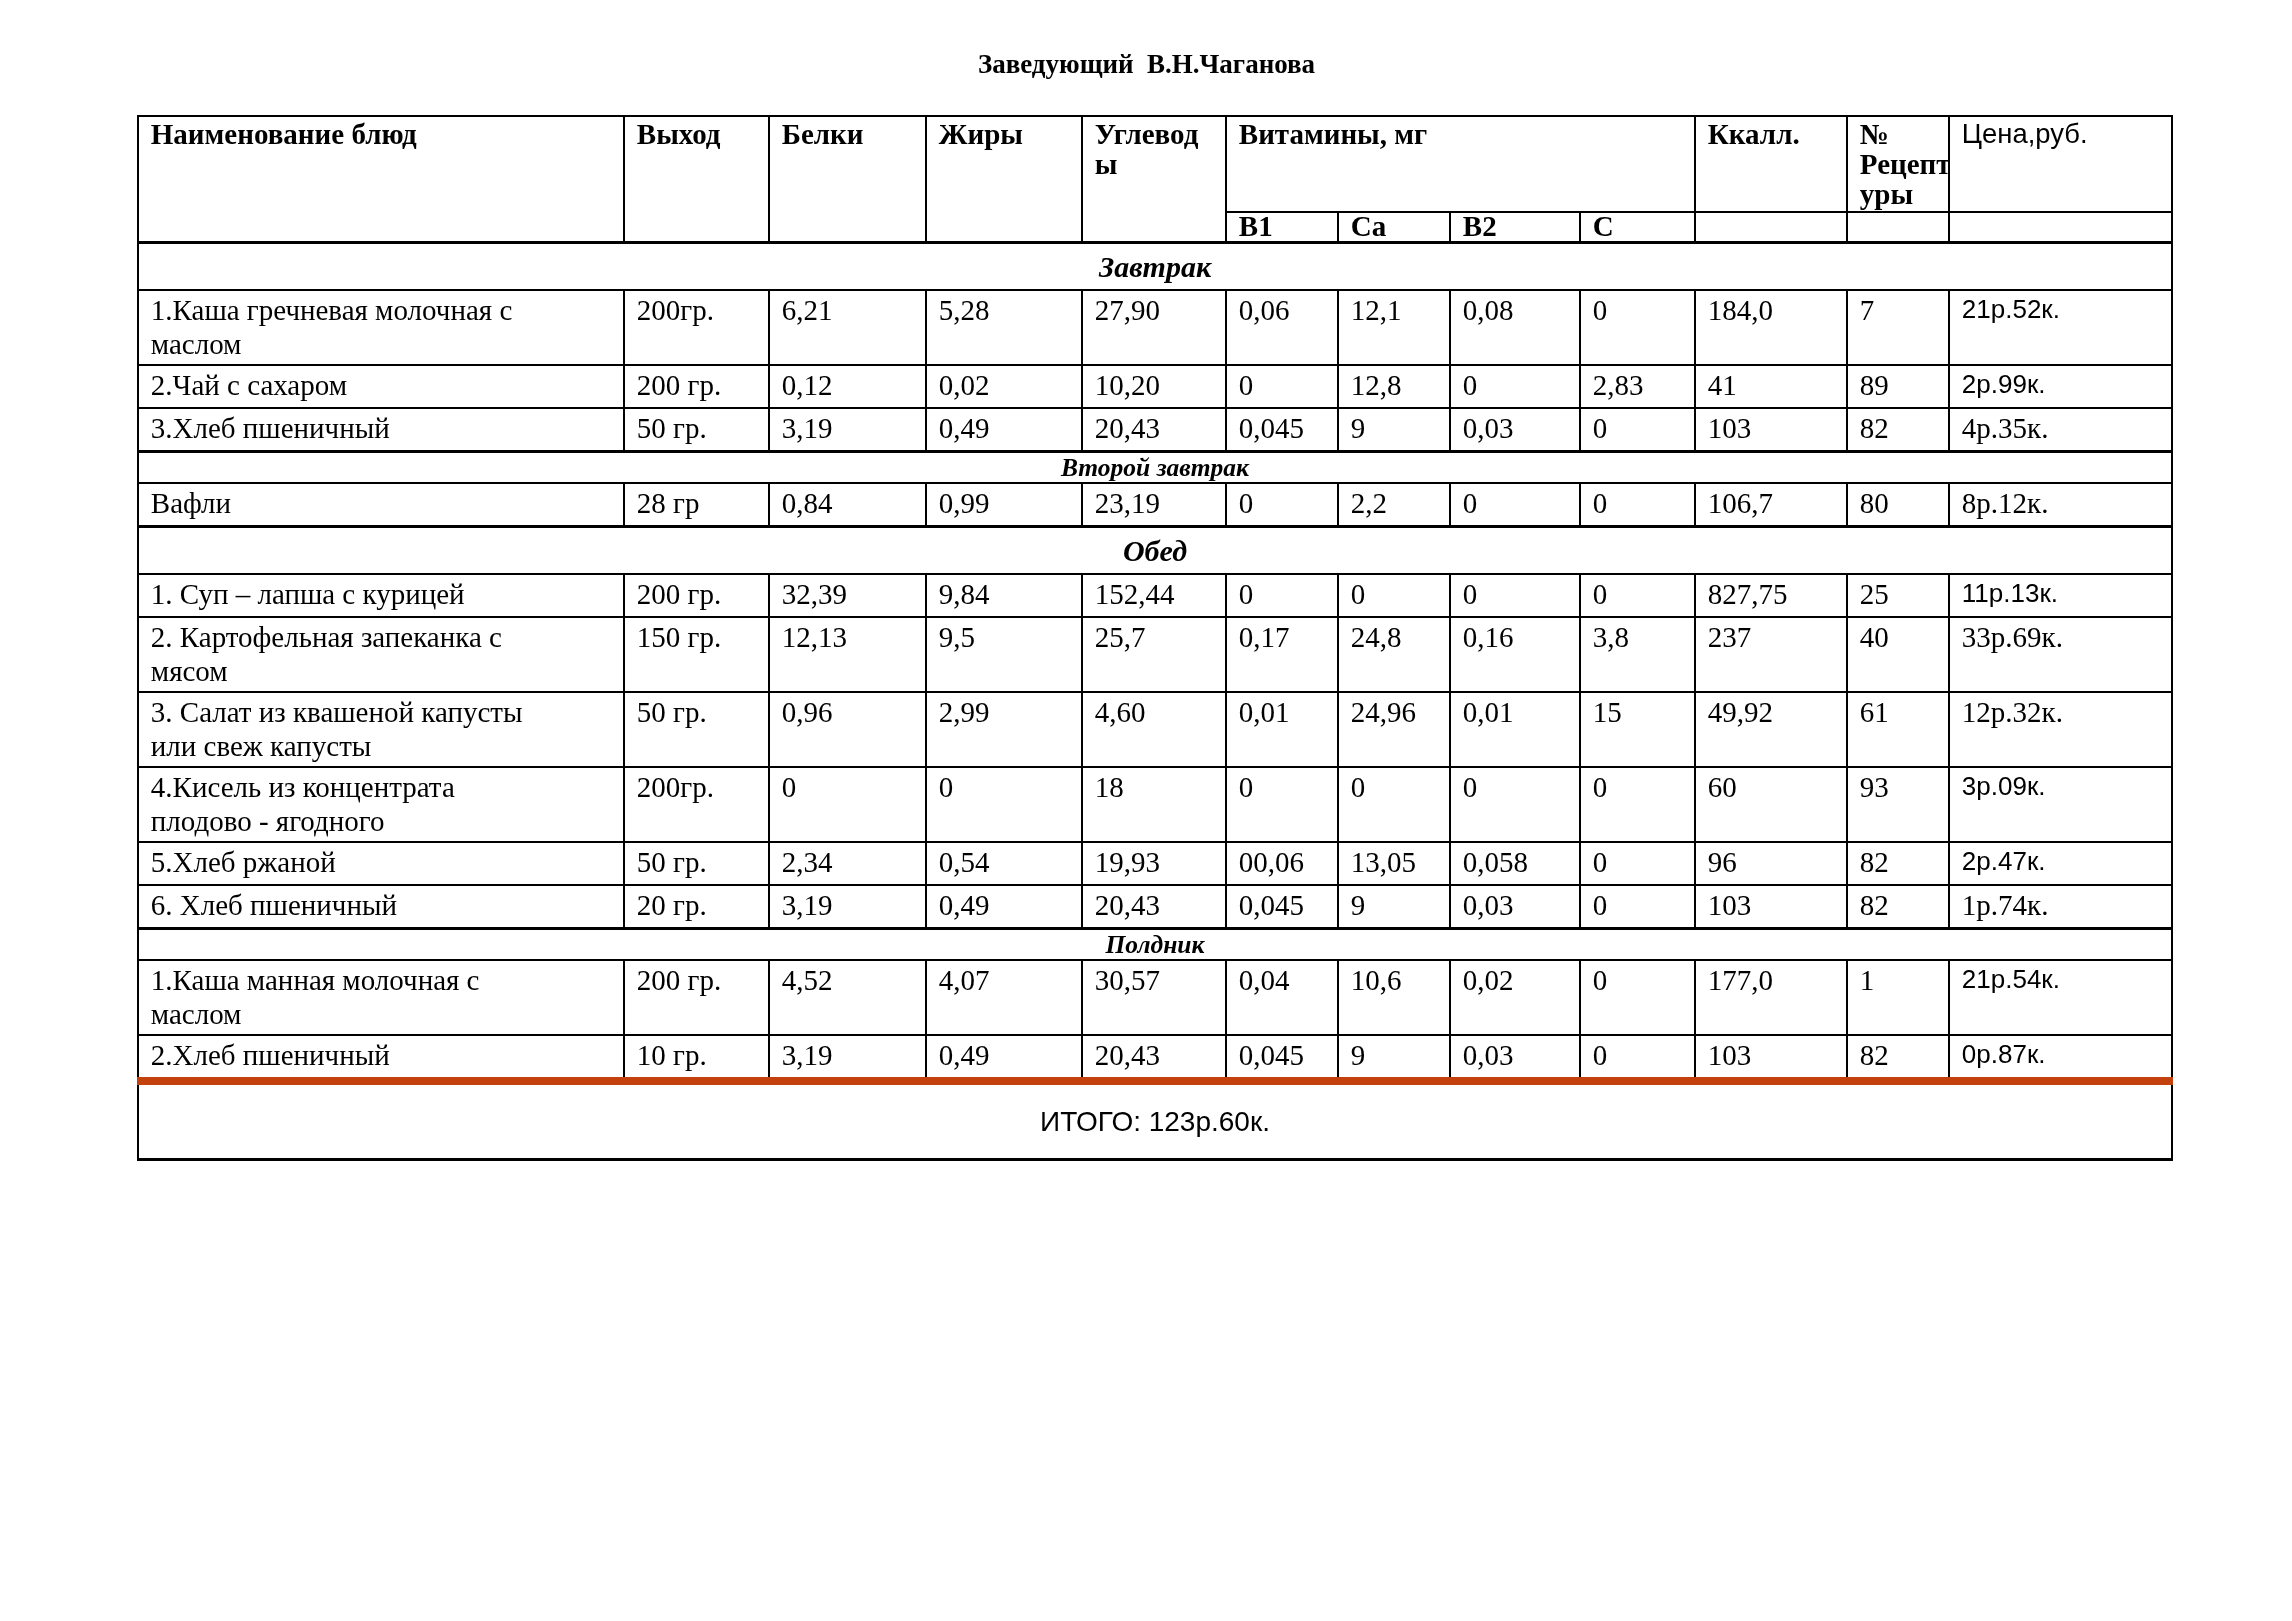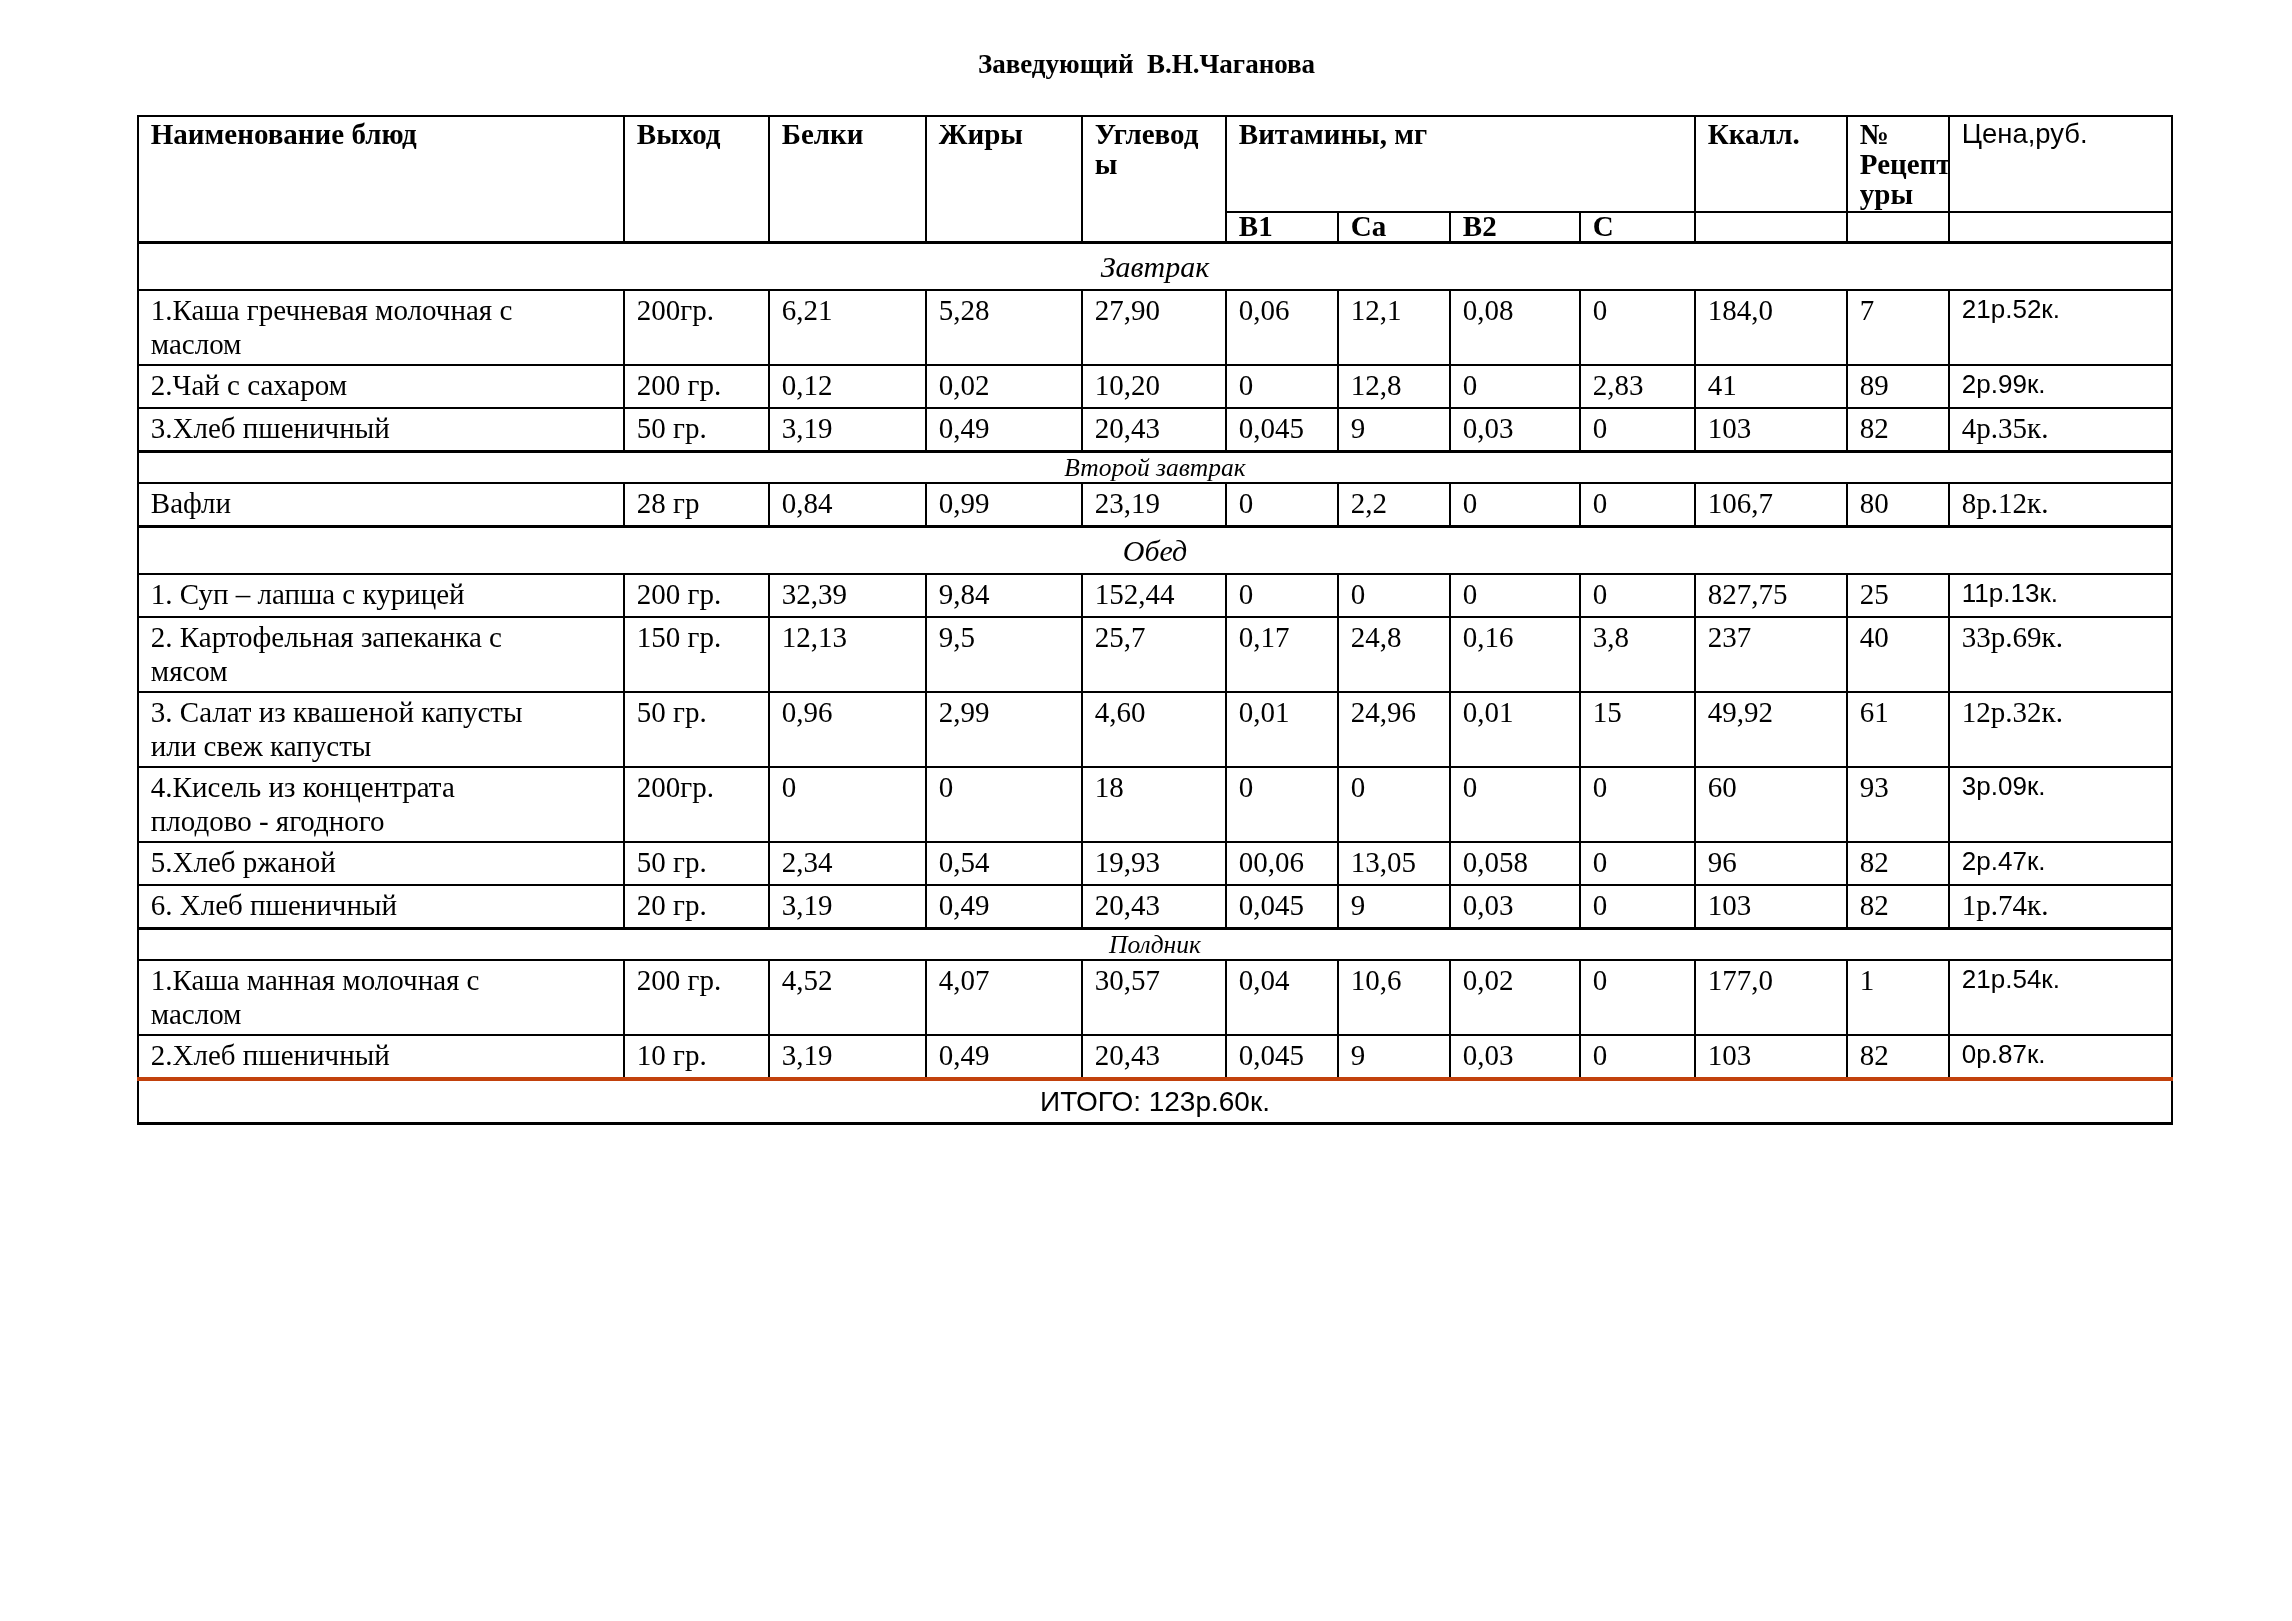--- a/index.html
+++ b/index.html
@@ -26,31 +26,31 @@
     overflow:hidden;
   }
   thead th{font-weight:bold;line-height:30px;}
   tr.hrow1 th{height:86px;}
   tr.hrow2 th{height:23.5px;line-height:23.5px;}
   tr.hrow2 th.thick, tr.hrow1 th.thick{border-bottom:3.9px solid #000;}
   .pre{white-space:pre-line;}
   .sans{font-family:"Liberation Sans","DejaVu Sans",sans-serif;font-size:26px;line-height:32px;}
   th.sans-h{font-family:"Liberation Sans","DejaVu Sans",sans-serif;font-weight:normal;font-size:27.4px;}
   td.section{
-    text-align:center;font-weight:normal;font-style:italic;
+    text-align:center;font-weight:bold;font-style:italic;
     font-size:30px;line-height:45px;padding:0;height:45px;
     border-top:3.9px solid #000;border-bottom:2.9px solid #000;
   }
   td.section.small{font-size:25.5px;line-height:29px;height:29px;}
   tr.r1 td{height:37px;}
   tr.r2 td{height:69px;}
   td.total{
-    text-align:center;padding:0;height:41px;line-height:41px;
+    text-align:center;padding:16px;height:41px;line-height:41px;
     font-family:"Liberation Sans","DejaVu Sans",sans-serif;font-size:28px;
-    border-top:4px solid #c2410c;border-bottom:3.9px solid #000;
+    border-top:8px solid #c2410c;border-bottom:3.9px solid #000;
   }
 </style>
 </head>
 <body>
 
 <div class="page">
 
   <h2 class="t2">Заведующий  В.Н.Чаганова</h2>
 
   <table class="menu">

